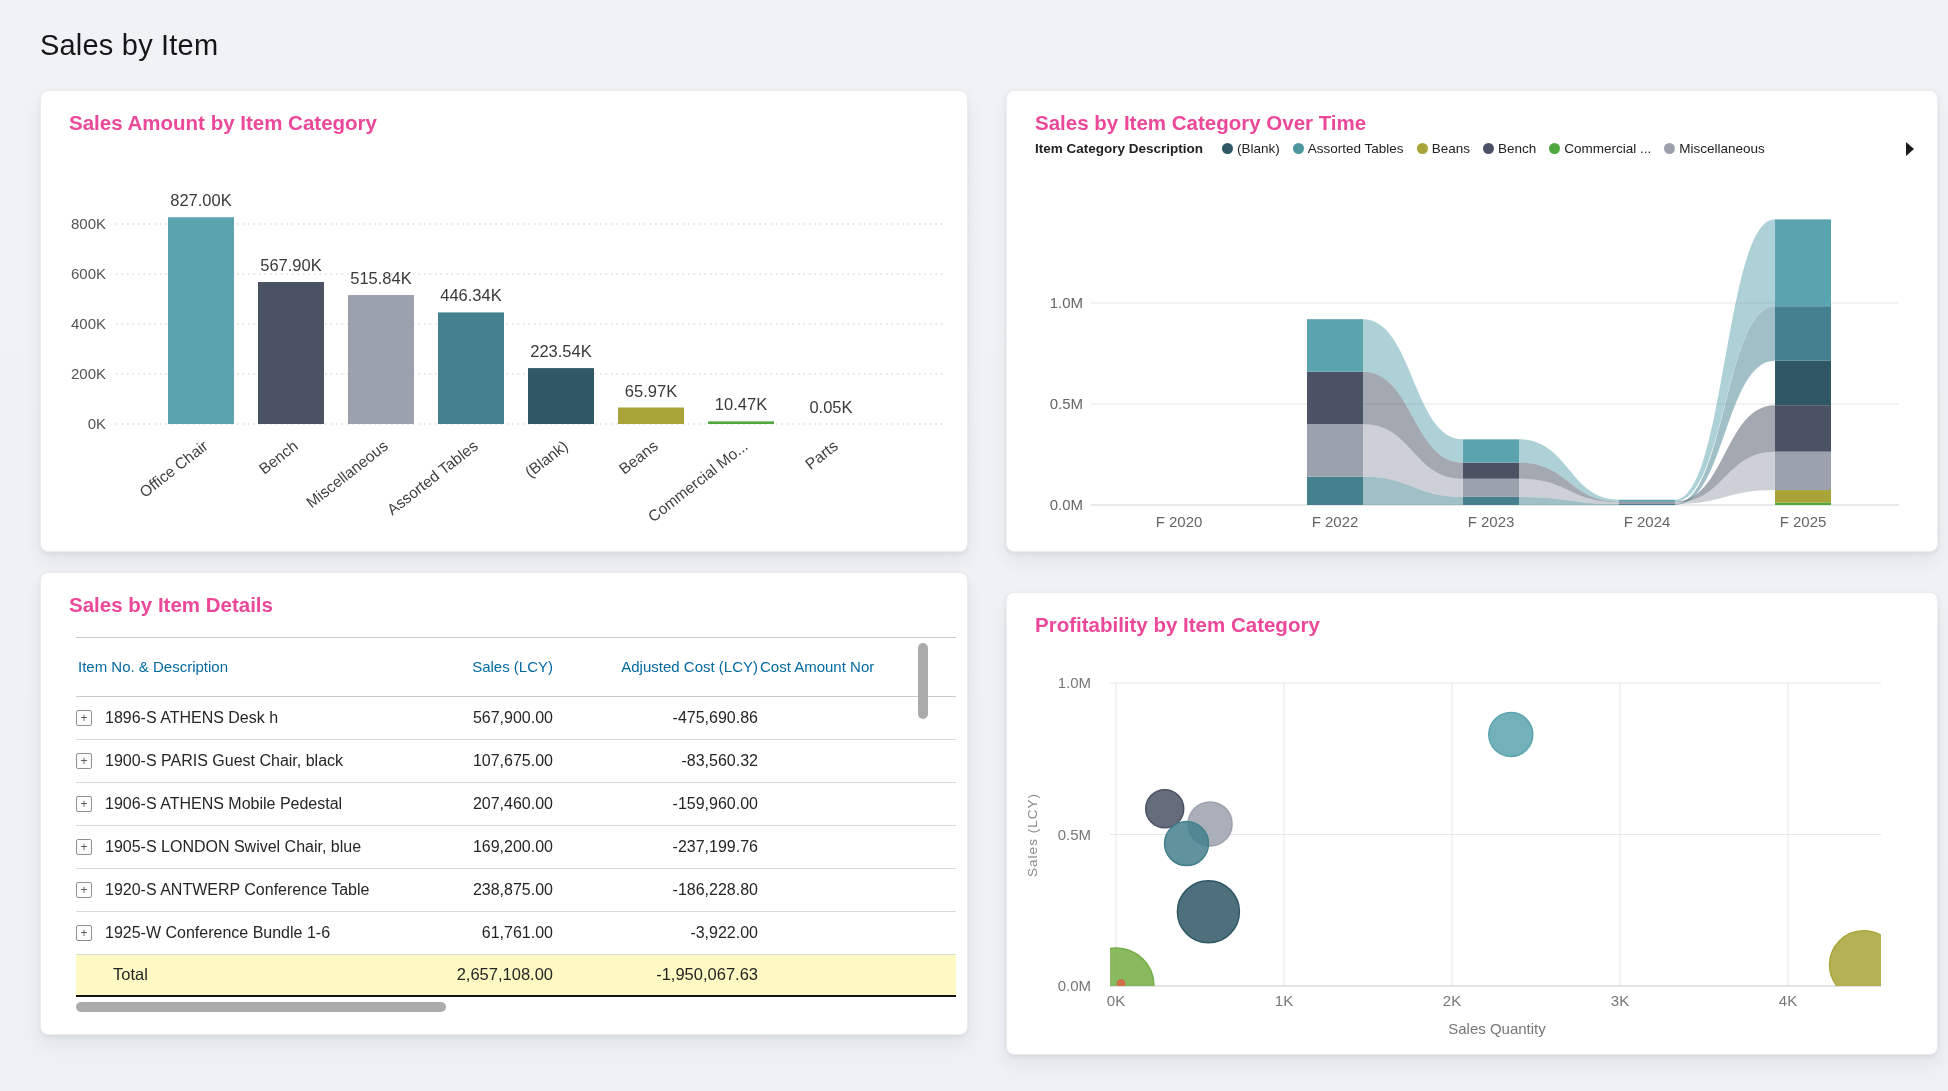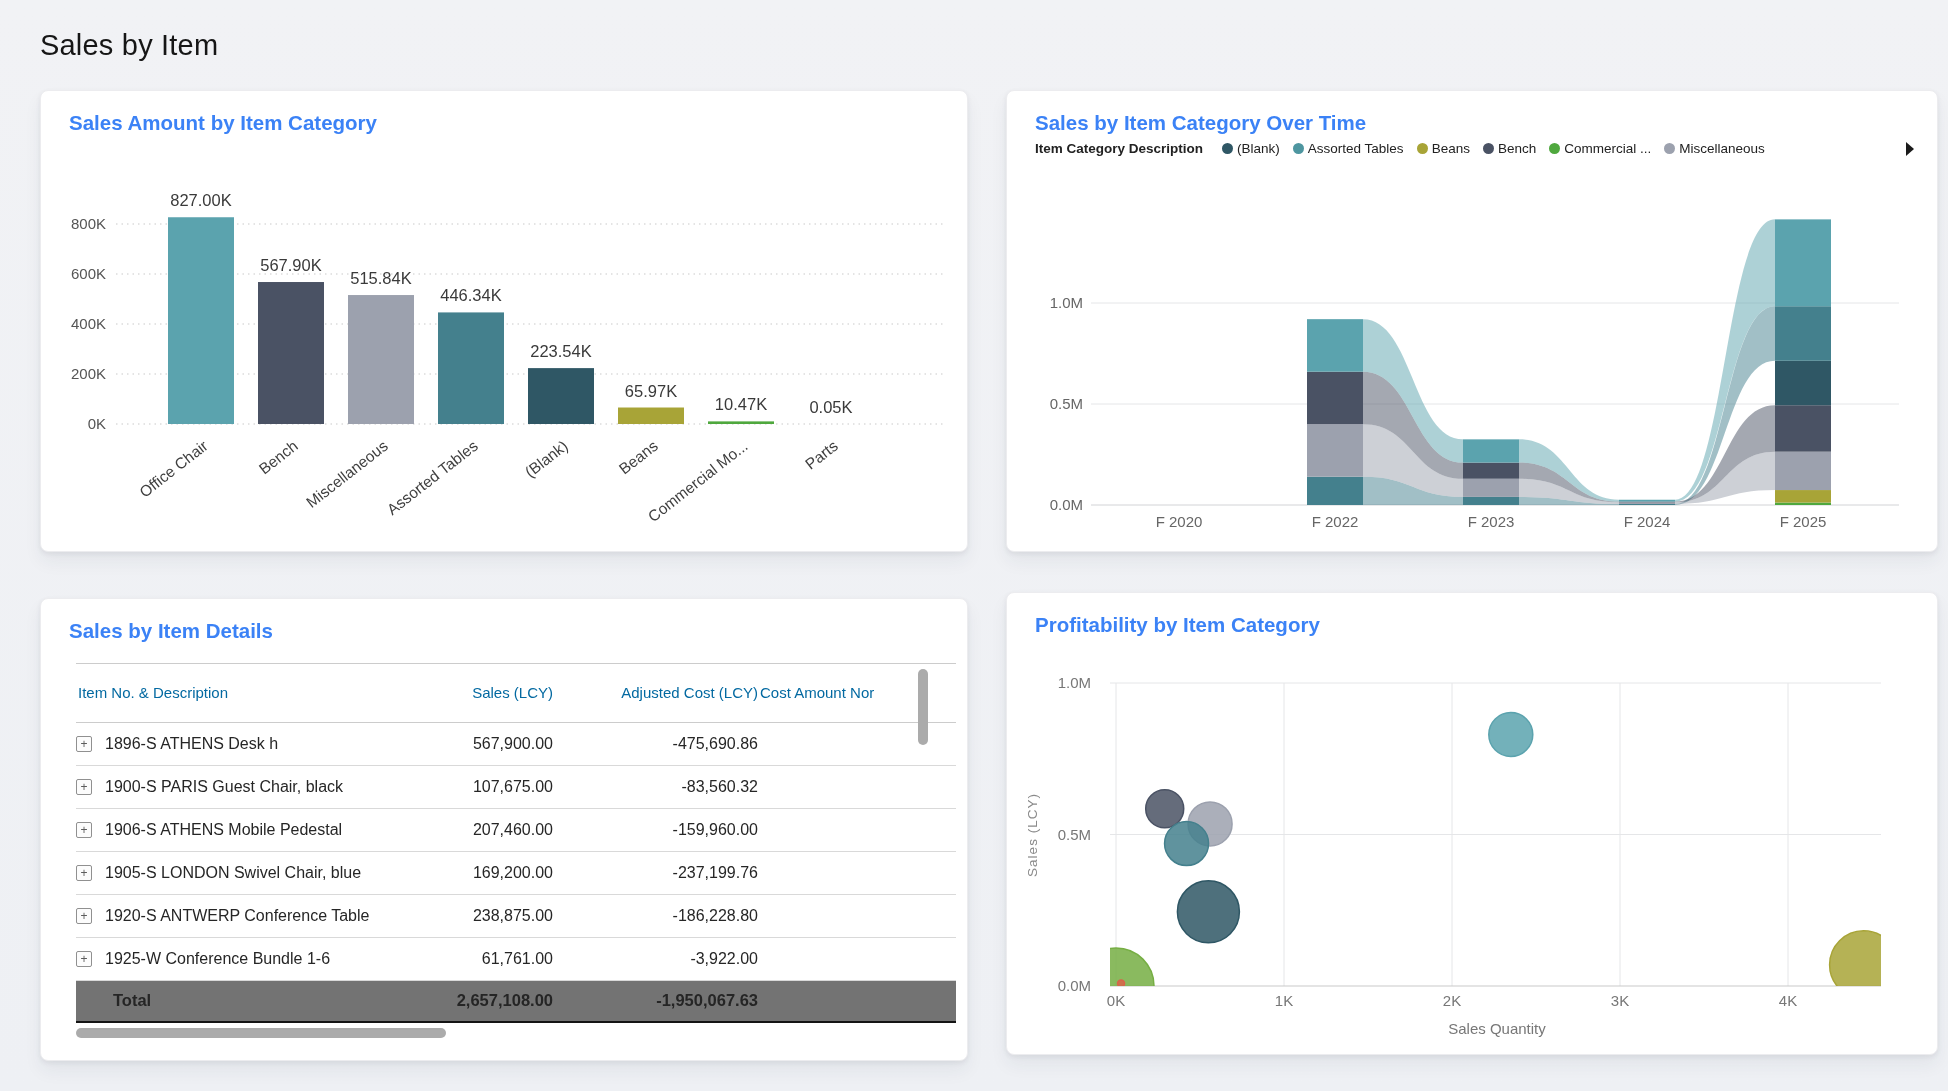--- a/index.html
+++ b/index.html
@@ -16,23 +16,23 @@
   .header-right { display:flex; align-items:center; gap:12px; }
   .company-info { font-size:15.5px; color:#4e5866; }
   .help-circle { width:24px; height:24px; border:1.6px solid #3e98a8; border-radius:50%; color:#3e98a8;
     font-size:14px; font-weight:700; display:flex; align-items:center; justify-content:center; cursor:pointer; }
 
   .grid { position:absolute; left:0; top:0; width:1948px; height:915px; }
   .panel { position:absolute; background:#fff; border:1px solid #ececef; border-radius:8px;
     box-shadow:0 2px 5px rgba(40,45,60,.07), 0 10px 18px rgba(40,45,60,.06); }
   #panel-bar     { left:40px;   top:90px;  width:928px; height:462px; }
   #panel-ribbon  { left:1006px; top:90px;  width:932px; height:462px; }
-  #panel-table   { left:40px;   top:598px; width:928px; height:463px; }
+  #panel-table   { left:40px;   top:572px; width:928px; height:463px; }
   #panel-scatter { left:1006px; top:592px; width:932px; height:463px; }
-  .panel-title { position:absolute; left:28px; top:20px; font-size:20.5px; font-weight:700; color:#3b82f6; }
+  .panel-title { position:absolute; left:28px; top:20px; font-size:20.5px; font-weight:700; color:#ec4899; }
   .panel svg.chart { position:absolute; left:0; top:0; }
 
   
   .legend-row { position:absolute; left:28px; right:22px; top:50px; display:flex; align-items:flex-end; gap:13px; font-size:13.5px; }
   .legend-title { font-weight:700; color:#222; margin-right:6px; white-space:nowrap; }
   .legend-item { display:flex; align-items:center; gap:4px; color:#222; white-space:nowrap; cursor:pointer; }
   .legend-dot { width:11px; height:11px; border-radius:50%; flex:0 0 auto; }
   .legend-arrow { margin-left:auto; cursor:pointer; display:flex; align-items:center; }
 
   
@@ -41,21 +41,21 @@
   col.c1{width:300px} col.c2{width:177px} col.c3{width:205px} col.c4{width:318px}
   thead th { font-size:15px; font-weight:400; color:#0369a1; text-align:left; padding:20px 0 21px 2px;
     border-top:1px solid #cccccc; border-bottom:1px solid #cccccc; white-space:nowrap; overflow:hidden; }
   thead th.num { text-align:right; }
   .tbl-scroll { height:258px; overflow:hidden; }
   td { font-size:16px; color:#262626; padding:12px 0; border-bottom:1px solid #d9d9d9; white-space:nowrap; }
   td.num { text-align:right; }
   .desc-cell { display:flex; align-items:center; gap:13px; }
   .expand-box { width:16px; height:16px; border:1px solid #909090; border-radius:2px; background:#fcfcfc;
     color:#5c5c5c; font-size:12px; line-height:14px; text-align:center; flex:0 0 auto; cursor:pointer; }
-  .total-row { display:flex; width:880px; background:#737373; border-bottom:2px solid #141414; font-weight:700; font-size:16.5px; padding:10px 0 11px 0; position:relative; }
+  .total-row { display:flex; width:880px; background:#fef9c3; border-bottom:2px solid #141414; font-weight:400; font-size:16.5px; padding:10px 0 11px 0; position:relative; }
   .total-label { width:300px; padding-left:37px; }
   .total-sales { width:177px; text-align:right; }
   .total-cost  { width:205px; text-align:right; }
   .vscrollbar { position:absolute; left:877px; top:70px; width:10px; height:76px; background:#ababab; border-radius:5px; cursor:pointer; }
   .hscrollbar { position:absolute; left:35px; top:429px; width:370px; height:10px; background:#ababab; border-radius:5px; cursor:pointer; }
 </style>
 </head>
 <body>
 
 <div class="grid">

